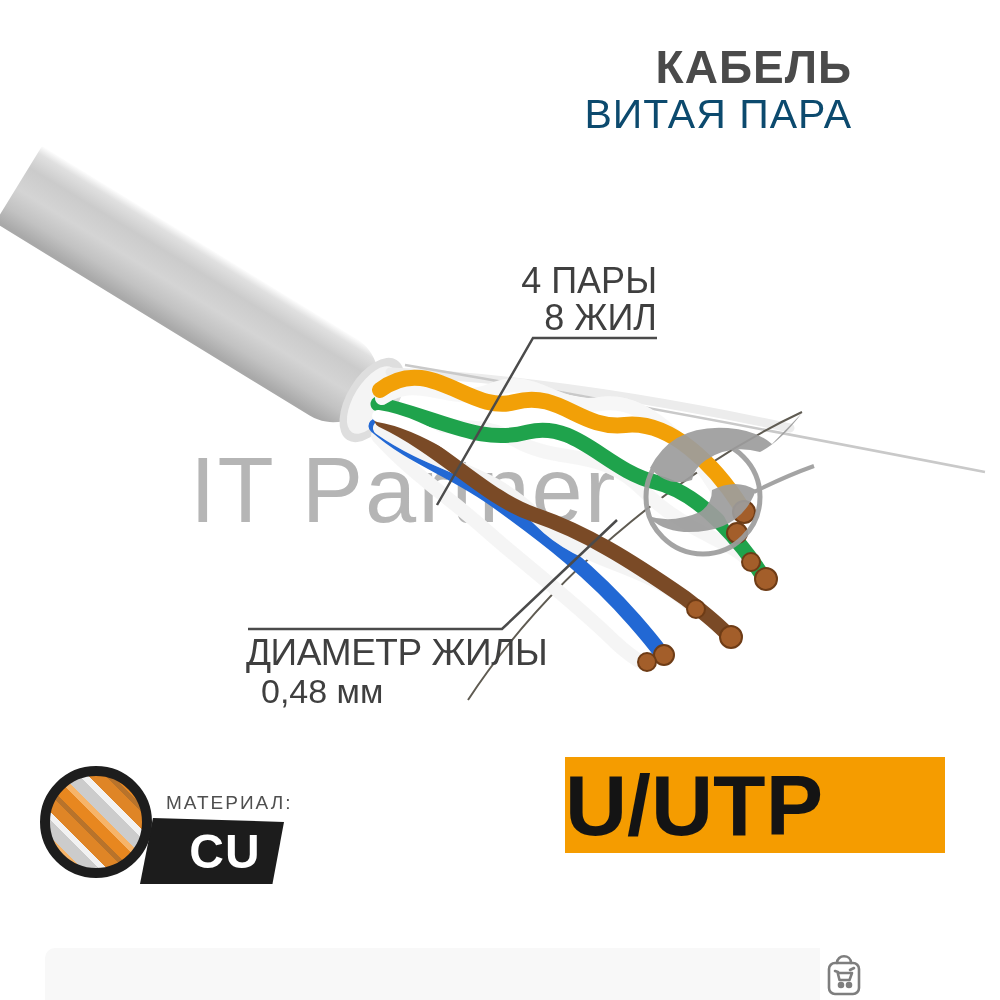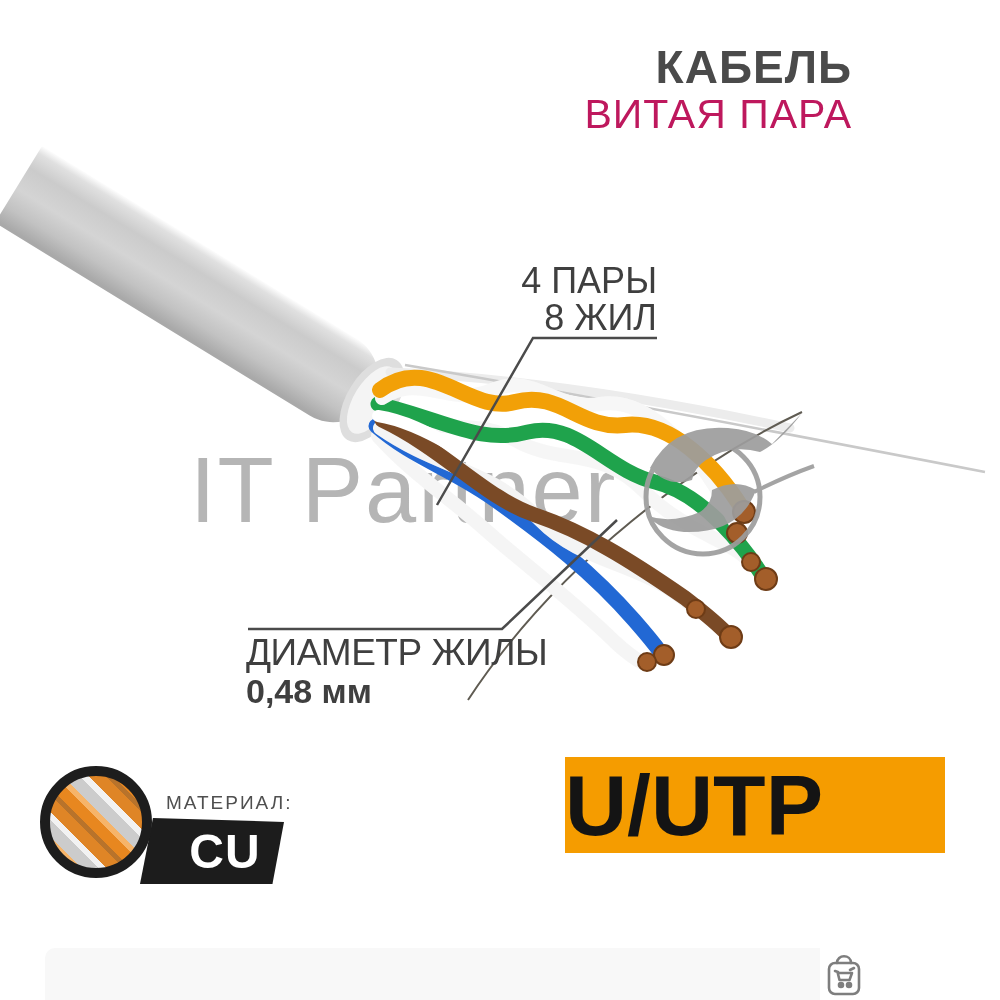--- a/index.html
+++ b/index.html
@@ -6,42 +6,42 @@
   body{
     width:1000px;height:1000px;position:relative;overflow:hidden;
     background:#ffffff;font-family:"Liberation Sans", sans-serif;
     -webkit-font-smoothing:antialiased;
   }
   .abs{position:absolute;}
 
   
   .title-block{top:44px;right:148px;text-align:right;color:#4a4a4a;line-height:1.0;}
   .title-main{font-size:46px;font-weight:700;letter-spacing:1px;}
-  .title-sub{font-size:41px;font-weight:400;letter-spacing:1px;margin-top:4px;color:#be185d;}
+  .title-sub{font-size:41px;font-weight:400;letter-spacing:1px;margin-top:4px;color:#0c4a6e;}
 
   
   .jacket{
     left:42px;top:146px;width:414px;height:90px;
     transform:rotate(31.5deg);transform-origin:0 0;
     border-radius:2px 46px 46px 2px;
     background:linear-gradient(180deg,#fdfdfd 0%,#e0e0e0 9%,#cbcbcb 28%,#d4d4d4 55%,#c2c2c2 78%,#a9a9a9 97%);
   }
 
   
   .watermark{
     left:190px;top:438px;font-size:92px;font-weight:200;color:#a9a9a9;
     letter-spacing:2px;opacity:.85;
   }
 
   
   .callout{color:#3f3f3f;line-height:1.02;}
   .callout-pairs{top:263px;right:343px;text-align:right;font-size:36px;font-weight:500;}
   .callout-diam{left:246px;top:634px;text-align:left;}
   .callout-diam .l1{font-size:37px;font-weight:400;letter-spacing:-0.5px;}
-  .callout-diam .l2{font-size:34px;font-weight:700;margin-top:2px;}
+  .callout-diam .l2{font-size:34px;font-weight:400;margin-top:2px;margin-left:15px;}
 
   
   .mat-label{left:166px;top:792px;font-size:19px;font-weight:400;color:#4f4f4f;letter-spacing:2px;}
   .mat-banner{
     left:140px;top:818px;width:144px;height:66px;background:#1c1c1c;
     clip-path:polygon(9% 0, 100% 6%, 92% 100%, 0 100%);
     display:flex;align-items:center;justify-content:center;
   }
   .mat-value{color:#ffffff;font-size:48px;font-weight:700;padding-left:26px;letter-spacing:1px;}
   .mat-circle{

